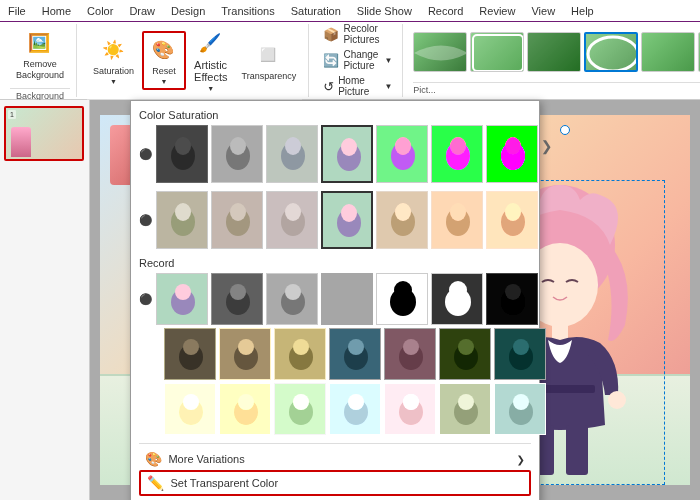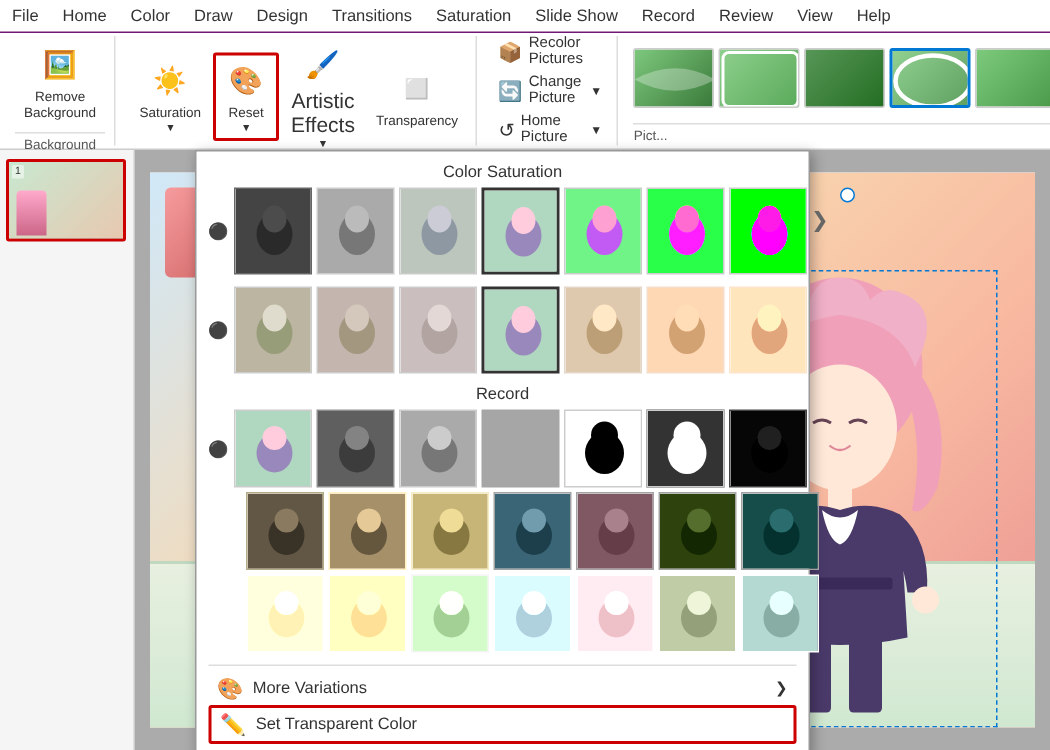--- a/index.html
+++ b/index.html
@@ -158,21 +158,20 @@
       left: 130px;
       width: 410px;
       background: white;
       border: 1px solid #999;
       box-shadow: 2px 2px 8px rgba(0,0,0,0.3);
       z-index: 100;
       padding: 8px;
     }
     .color-panel-section {
       margin-bottom: 8px;
-      text-align: center;
     }
     .color-panel-section-title {
       font-size: 11px;
       color: #333;
       margin-bottom: 4px;
       font-weight: normal;
     }
     .color-row {
       display: flex;
       align-items: center;
@@ -268,21 +267,21 @@
         <span style="font-size:9px;text-align:center">Saturation</span>
         <span style="font-size:7px">▼</span>
       </div>
       <div class="ribbon-btn highlighted" style="border:2px solid #cc0000;">
         <div class="ribbon-icon">🎨</div>
         <span style="font-size:9px;text-align:center">Reset</span>
         <span style="font-size:7px">▼</span>
       </div>
       <div class="ribbon-btn">
         <div class="ribbon-icon">🖌️</div>
-        <span style="font-size:14px;text-align:center">Artistic<br>Effects</span>
+        <span style="font-size:11px;">Artistic<br>Effects</span>
         <span style="font-size:7px">▼</span>
       </div>
       <div class="ribbon-btn">
         <div class="ribbon-icon">◻️</div>
         <span style="font-size:9px;text-align:center">Transparency</span>
       </div>
     </div>
     <div class="ribbon-group-label">Adjust</div>
   </div>
 

